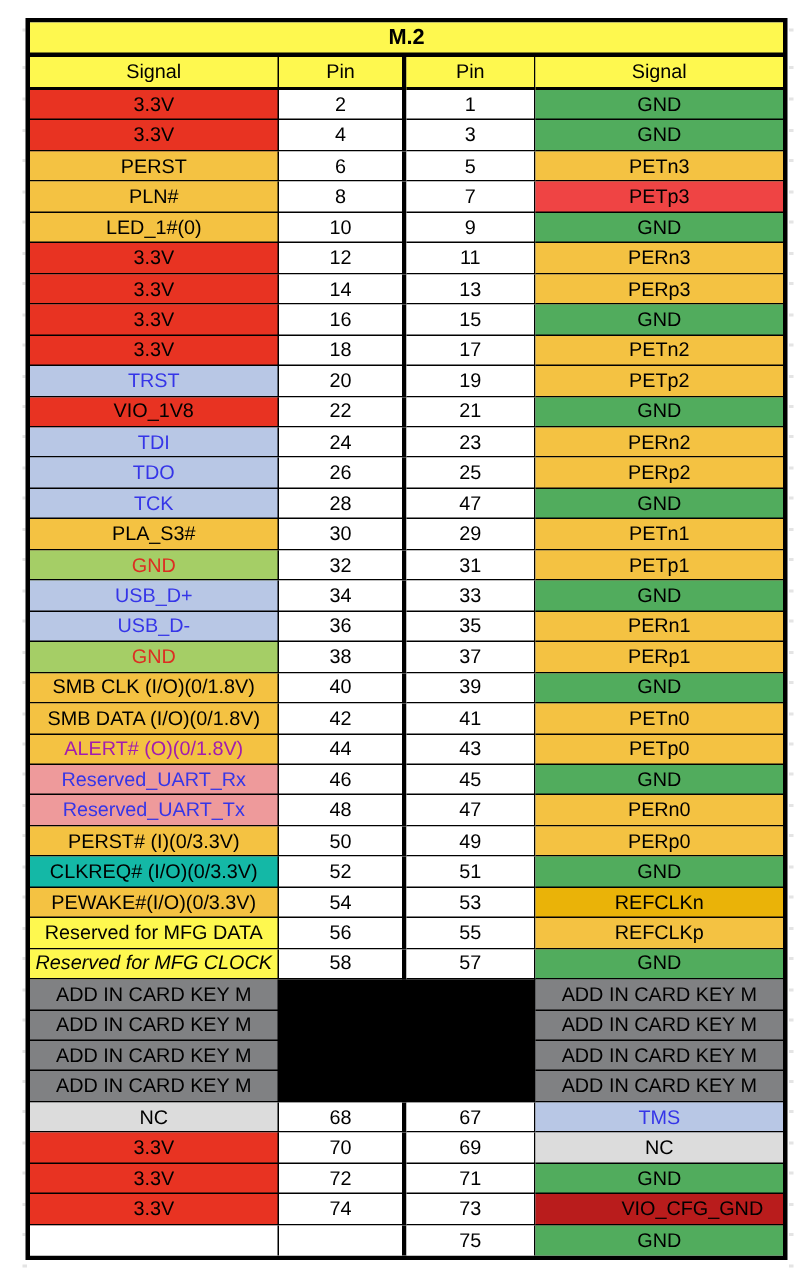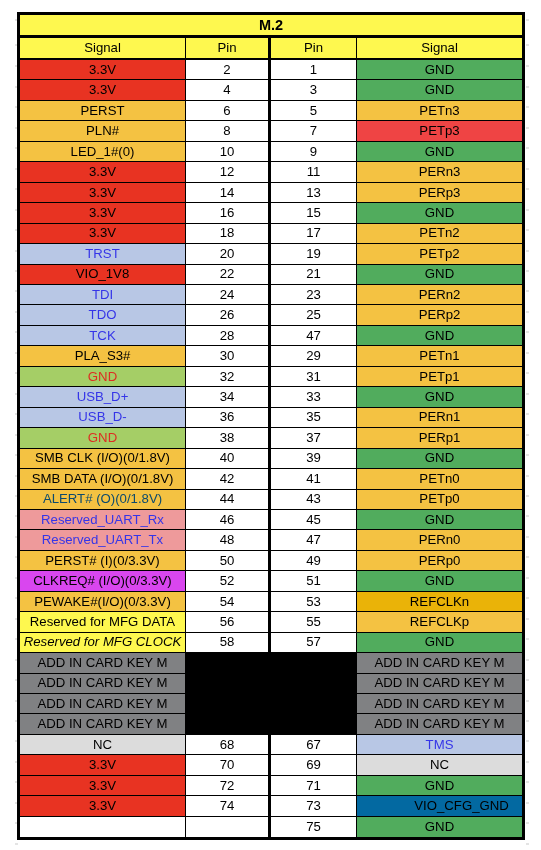--- a/index.html
+++ b/index.html
@@ -283,21 +283,21 @@
       <td class="pin-cell">39</td>
       <td class="sig-cell" style="background-color: rgb(81, 172, 93); color: rgb(0, 0, 0);">GND</td>
     </tr>
     <tr>
       <td class="sig-cell" style="background-color: rgb(244, 194, 66); color: rgb(0, 0, 0);">SMB DATA (I/O)(0/1.8V)</td>
       <td class="pin-cell mid-div">42</td>
       <td class="pin-cell">41</td>
       <td class="sig-cell" style="background-color: rgb(244, 194, 66); color: rgb(0, 0, 0);">PETn0</td>
     </tr>
     <tr>
-      <td class="sig-cell" style="background-color: rgb(244, 194, 66); color: #0c4a6e;">ALERT# (O)(0/1.8V)</td>
+      <td class="sig-cell" style="background-color: rgb(244, 194, 66); color: #a21caf;">ALERT# (O)(0/1.8V)</td>
       <td class="pin-cell mid-div">44</td>
       <td class="pin-cell">43</td>
       <td class="sig-cell" style="background-color: rgb(244, 194, 66); color: rgb(0, 0, 0);">PETp0</td>
     </tr>
     <tr>
       <td class="sig-cell" style="background-color: rgb(238, 154, 155); color: rgb(53, 53, 232);">Reserved_UART_Rx</td>
       <td class="pin-cell mid-div">46</td>
       <td class="pin-cell">45</td>
       <td class="sig-cell" style="background-color: rgb(81, 172, 93); color: rgb(0, 0, 0);">GND</td>
     </tr>
@@ -307,21 +307,21 @@
       <td class="pin-cell">47</td>
       <td class="sig-cell" style="background-color: rgb(244, 194, 66); color: rgb(0, 0, 0);">PERn0</td>
     </tr>
     <tr>
       <td class="sig-cell" style="background-color: rgb(244, 194, 66); color: rgb(0, 0, 0);">PERST# (I)(0/3.3V)</td>
       <td class="pin-cell mid-div">50</td>
       <td class="pin-cell">49</td>
       <td class="sig-cell" style="background-color: rgb(244, 194, 66); color: rgb(0, 0, 0);">PERp0</td>
     </tr>
     <tr>
-      <td class="sig-cell" style="background-color: #d946ef; color: rgb(0, 0, 0);">CLKREQ# (I/O)(0/3.3V)</td>
+      <td class="sig-cell" style="background-color: #14b8a6; color: rgb(0, 0, 0);">CLKREQ# (I/O)(0/3.3V)</td>
       <td class="pin-cell mid-div">52</td>
       <td class="pin-cell">51</td>
       <td class="sig-cell" style="background-color: rgb(81, 172, 93); color: rgb(0, 0, 0);">GND</td>
     </tr>
     <tr>
       <td class="sig-cell" style="background-color: rgb(244, 194, 66); color: rgb(0, 0, 0);">PEWAKE#(I/O)(0/3.3V)</td>
       <td class="pin-cell mid-div">54</td>
       <td class="pin-cell">53</td>
       <td class="sig-cell" style="background-color: #eab308; color: rgb(0, 0, 0);">REFCLKn</td>
     </tr>
@@ -369,21 +369,21 @@
     <tr>
       <td class="sig-cell" style="background-color: rgb(232, 51, 34); color: rgb(0, 0, 0);">3.3V</td>
       <td class="pin-cell mid-div">72</td>
       <td class="pin-cell">71</td>
       <td class="sig-cell" style="background-color: rgb(81, 172, 93); color: rgb(0, 0, 0);">GND</td>
     </tr>
     <tr>
       <td class="sig-cell" style="background-color: rgb(232, 51, 34); color: rgb(0, 0, 0);">3.3V</td>
       <td class="pin-cell mid-div">74</td>
       <td class="pin-cell">73</td>
-      <td class="sig-cell" style="background-color: #0369a1; color: rgb(0, 0, 0); padding-left: 44px;">VIO_CFG_GND</td>
+      <td class="sig-cell" style="background-color: #b91c1c; color: rgb(0, 0, 0); padding-left: 44px;">VIO_CFG_GND</td>
     </tr>
     <tr>
       <td class="sig-cell" style="background-color: rgb(255, 255, 255); color: rgb(0, 0, 0);"></td>
       <td class="pin-cell mid-div"></td>
       <td class="pin-cell">75</td>
       <td class="sig-cell" style="background-color: rgb(81, 172, 93); color: rgb(0, 0, 0);">GND</td>
     </tr>
   </tbody>
 </table>
 

